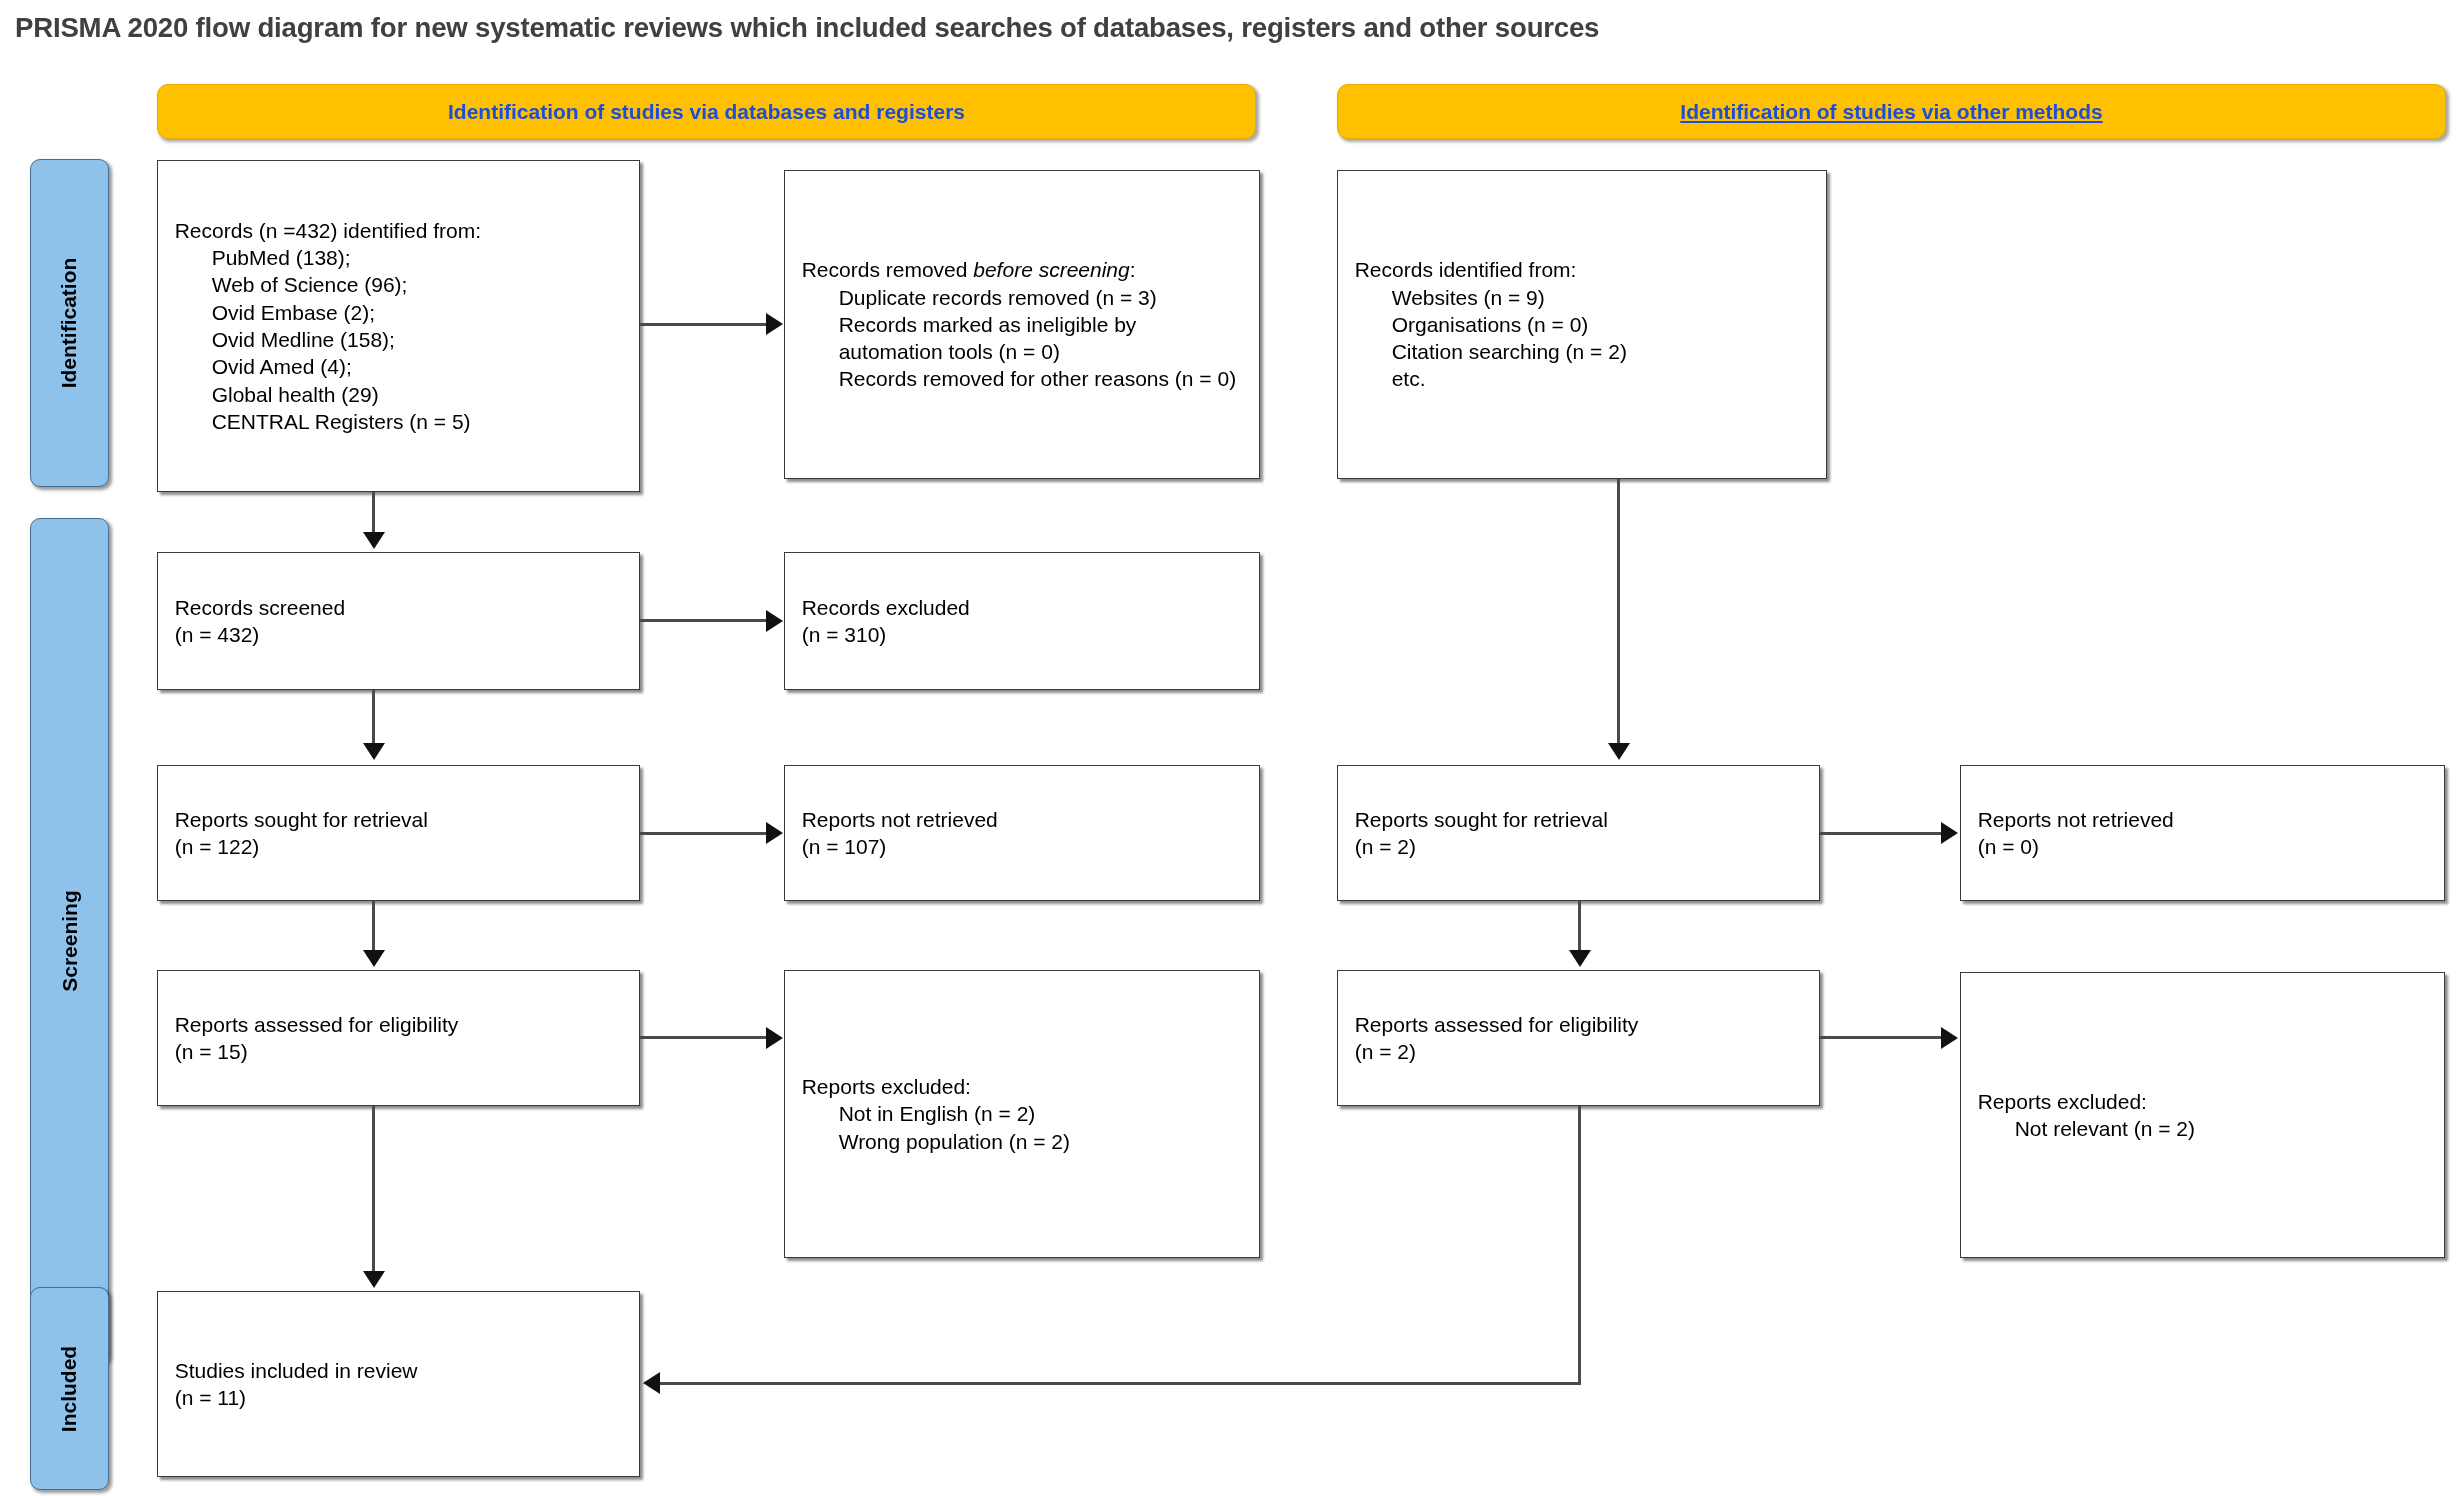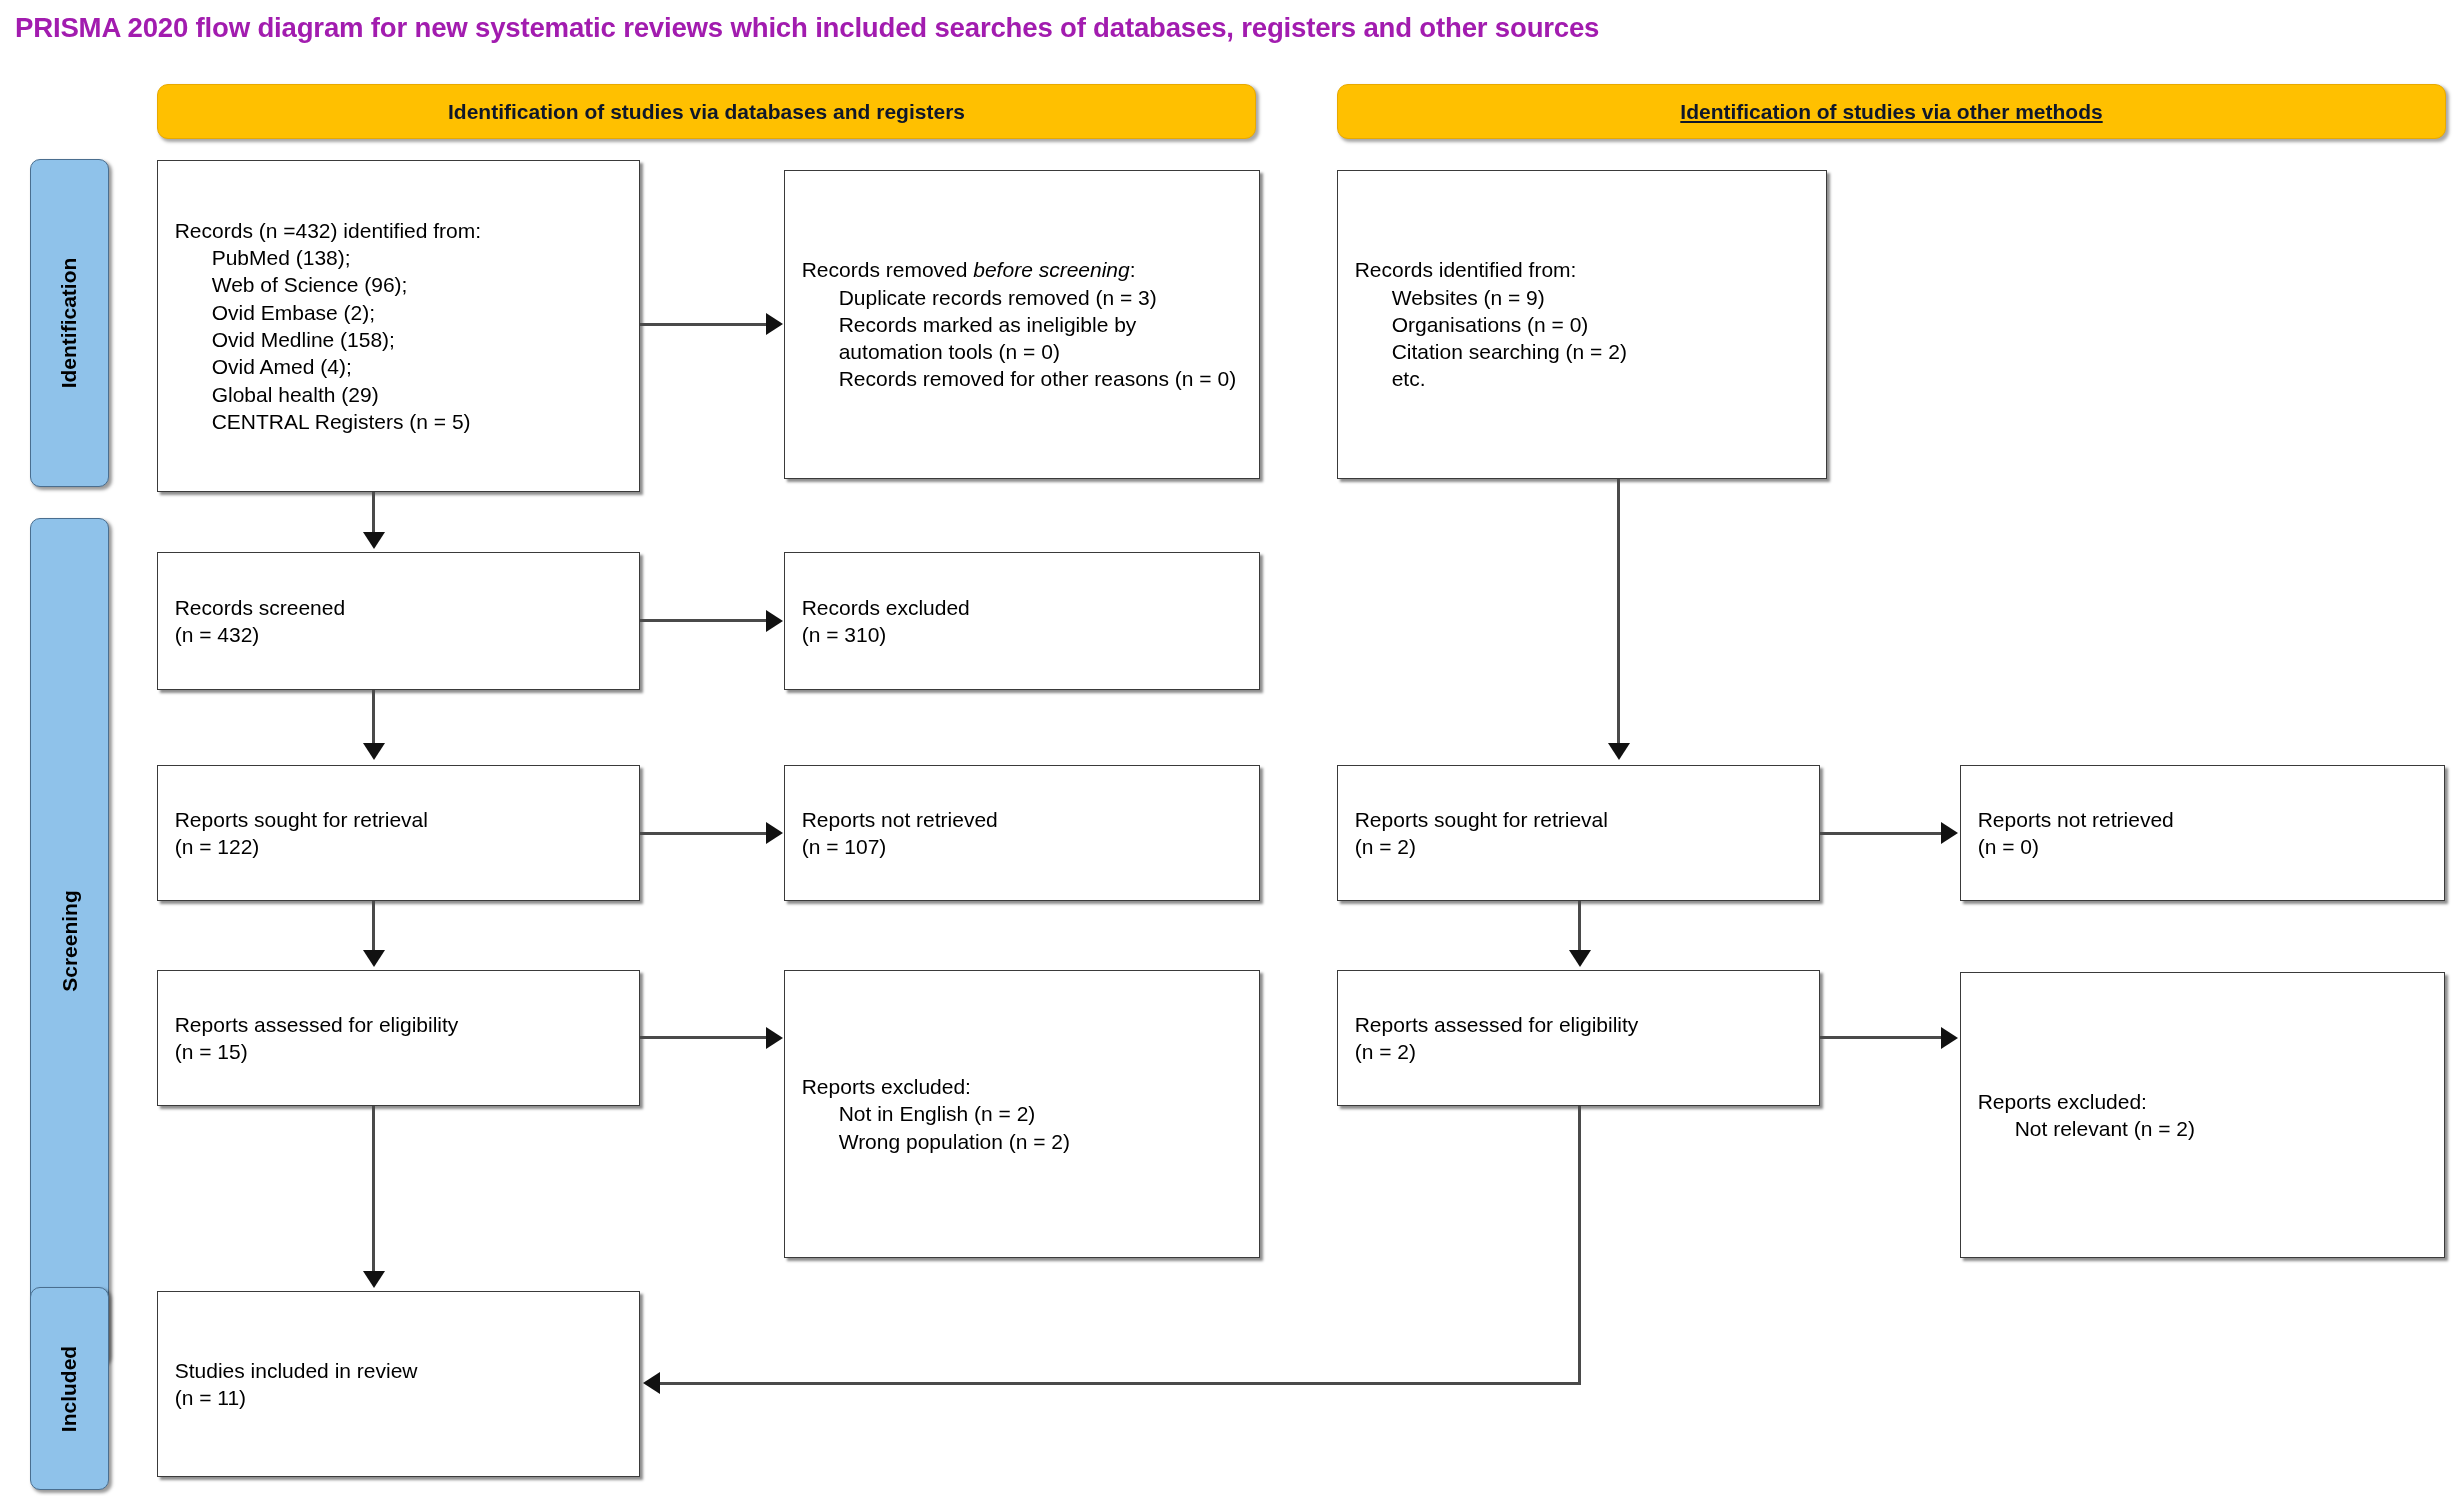--- a/index.html
+++ b/index.html
@@ -20,36 +20,36 @@
     overflow: hidden;
   }
 
   
   .diagram-title {
     position: absolute;
     left: 15px;
     top: 11.7px;
     font-size: 27.6px;
     font-weight: bold;
-    color: #a21caf;
+    color: #404040;
     letter-spacing: -0.2px;
     white-space: nowrap;
   }
 
   
   .header-bar {
     position: absolute;
     background: #FFC000;
     border: 1.7px solid #E8A900;
     border-radius: 11px;
     box-shadow: 2.5px 2.5px 3.3px rgba(0,0,0,0.35);
     display: flex;
     align-items: center;
     justify-content: center;
-    color: #0f172a;
+    color: #1d4ed8;
     font-size: 21px;
     font-weight: bold;
   }
 
   
   .side-label {
     position: absolute;
     background: #8FC2EA;
     border: 1.7px solid #4A6E8F;
     border-radius: 10px;

